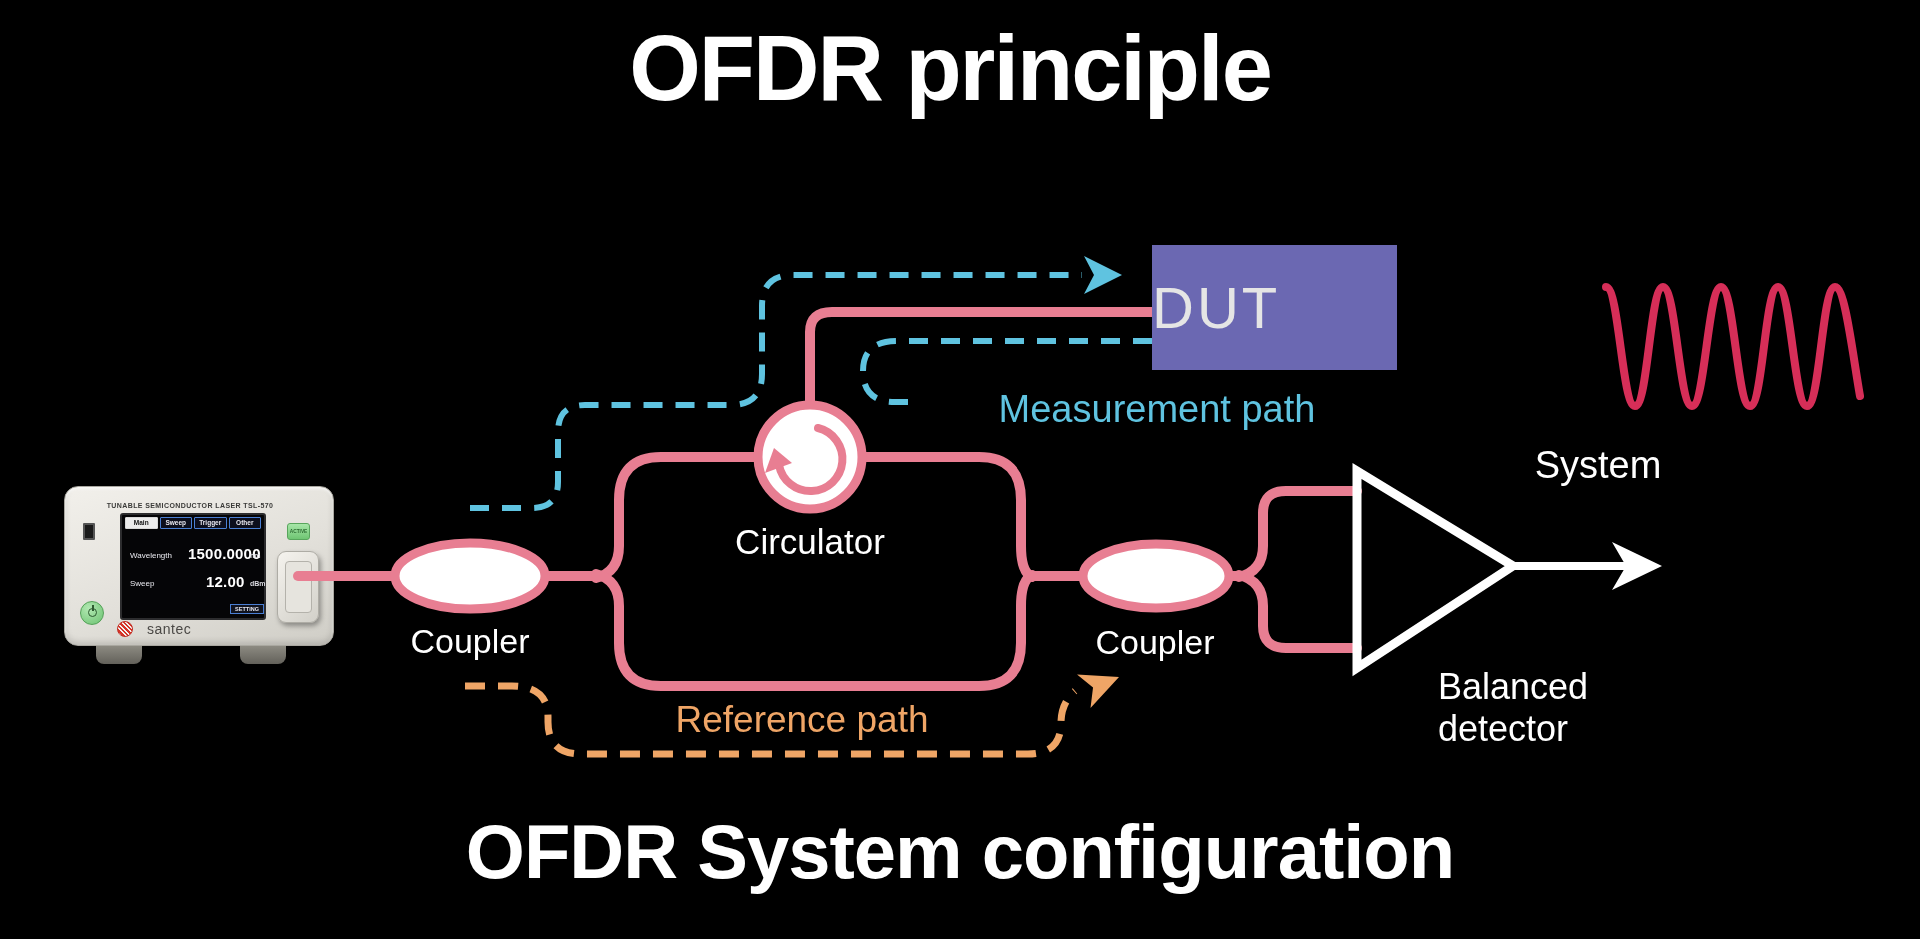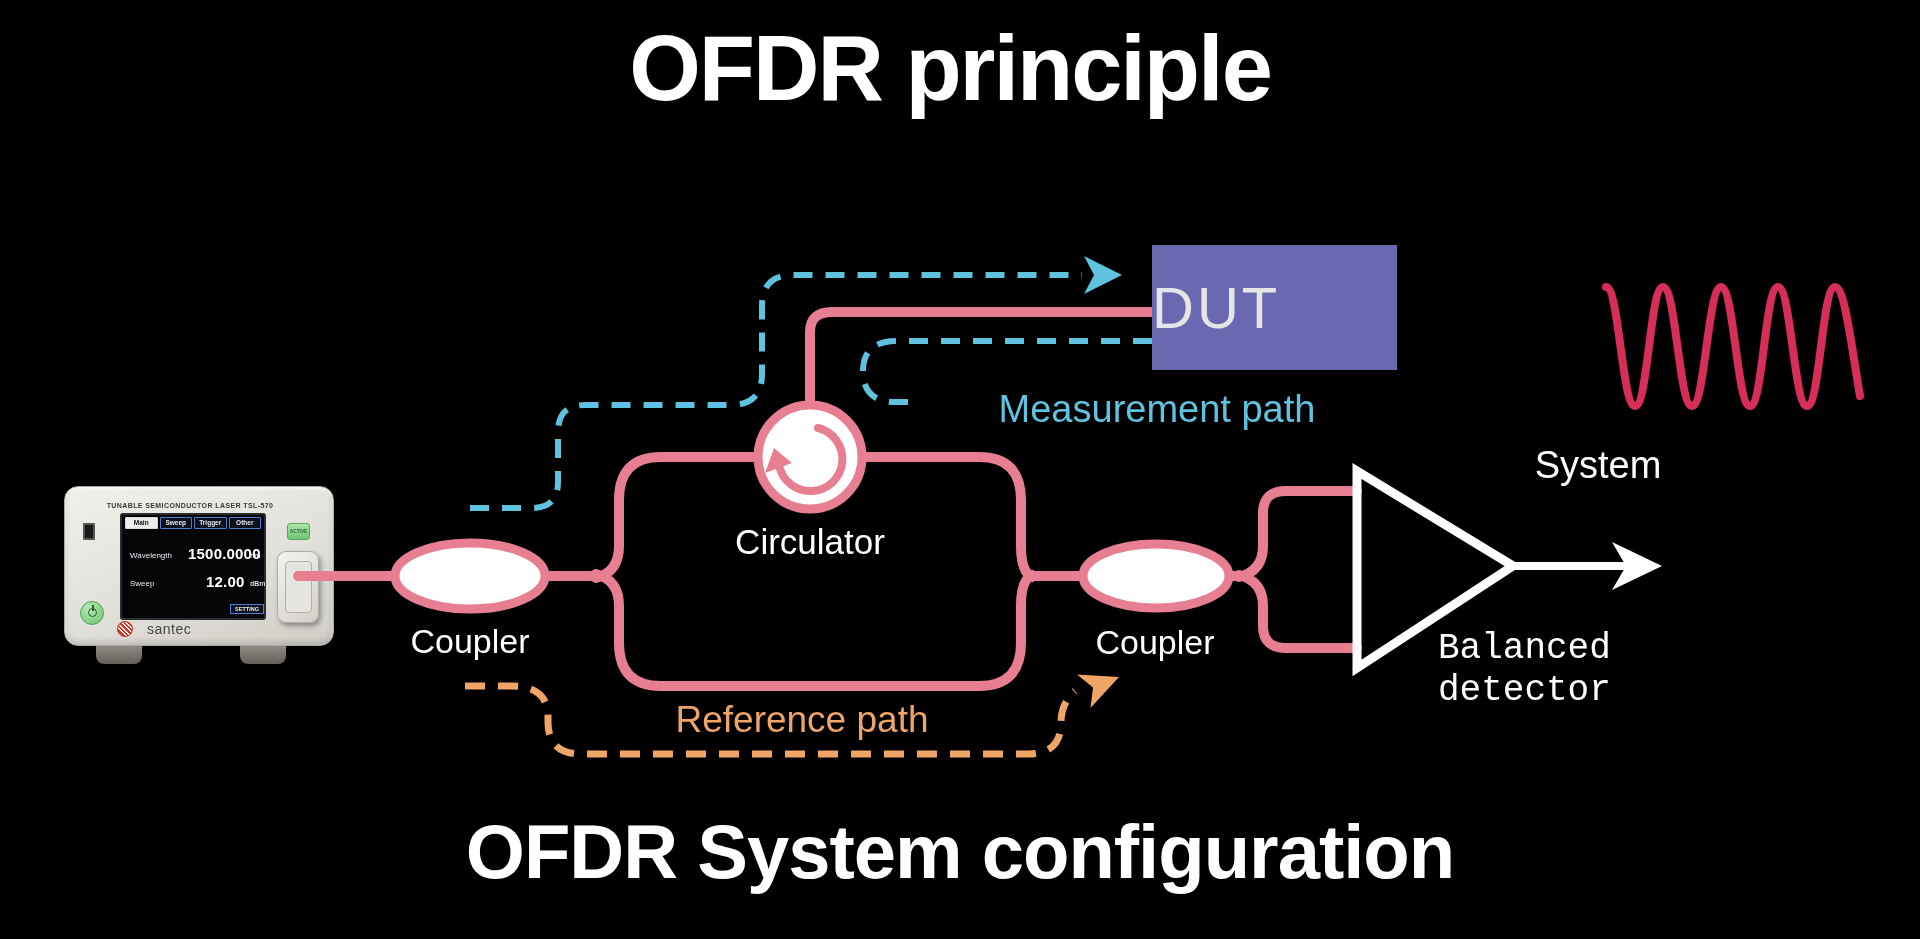--- a/index.html
+++ b/index.html
@@ -33,21 +33,21 @@
 
   
   #dut-box { left:1152px; top:245px; width:245px; height:125px; background:var(--dut-purple);
              z-index:6; display:flex; align-items:center; 
              color:#e5e5e5; font-size:58px; letter-spacing:3px; }
 
   
   #measurement-label { left:957px; top:388px; width:400px; font-size:38px; color:var(--measurement-blue); }
   #reference-label   { left:602px; top:699px; width:400px; font-size:37px; color:var(--reference-orange); }
   #signal-label      { left:1498px; top:444px; width:200px; font-size:38px; }
-  #detector-label    { left:1438px; top:628px; text-align:left; font-size:36px; line-height:42px; white-space:pre-line;font-family:Liberation Mono, monospace; }
+  #detector-label    { left:1438px; top:666px; text-align:left; font-size:36px; line-height:42px; white-space:pre-line; }
   #circulator-label  { left:710px; top:522px; width:200px; }
   #coupler1-label    { left:370px; top:622px; width:200px; font-size:34px; }
   #coupler2-label    { left:1055px; top:623px; width:200px; font-size:34px; }
 
   
   #laser { left:64px; top:486px; width:270px; height:160px; z-index:2;
            background:linear-gradient(160deg,#f2f0eb 0%,#e2e0da 55%,#cfcdc6 100%);
            border:1px solid #a9a7a0; border-radius:14px;
            box-shadow: inset 0 2px 3px rgba(255,255,255,.7), inset 0 -3px 6px rgba(0,0,0,.15); }
   .foot { position:absolute; top:640px; width:46px; height:24px; z-index:1;

